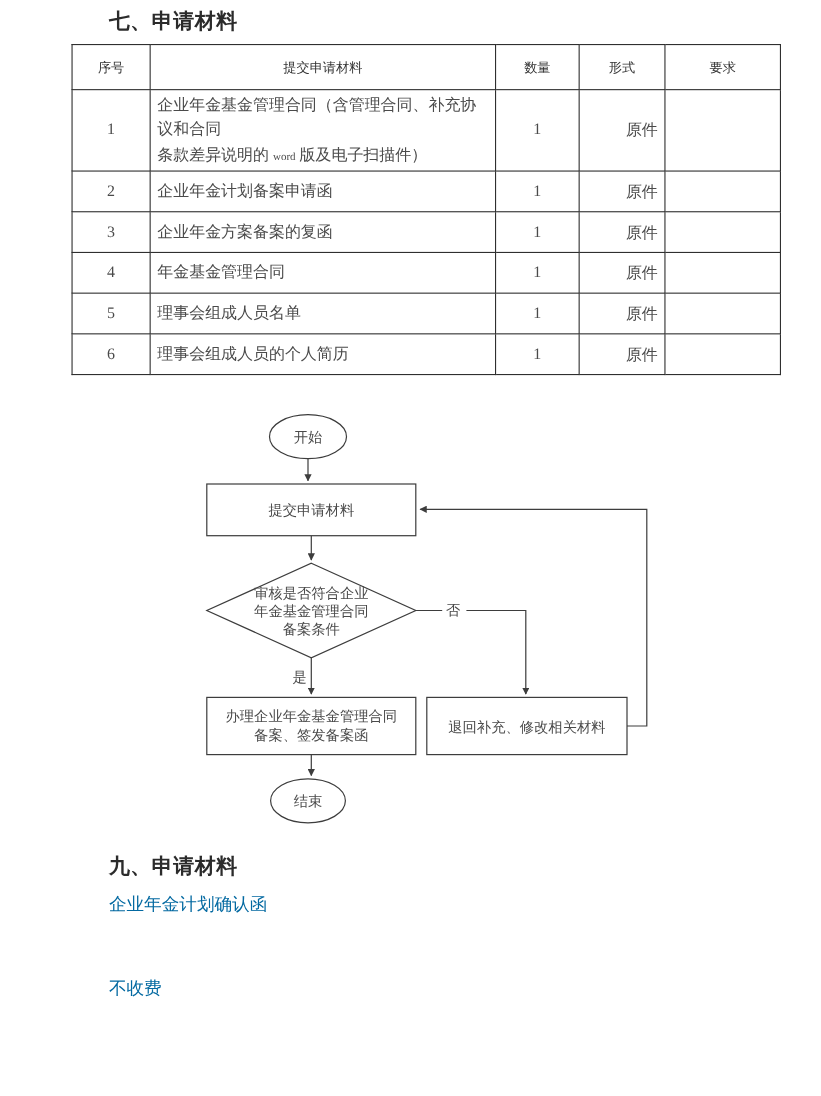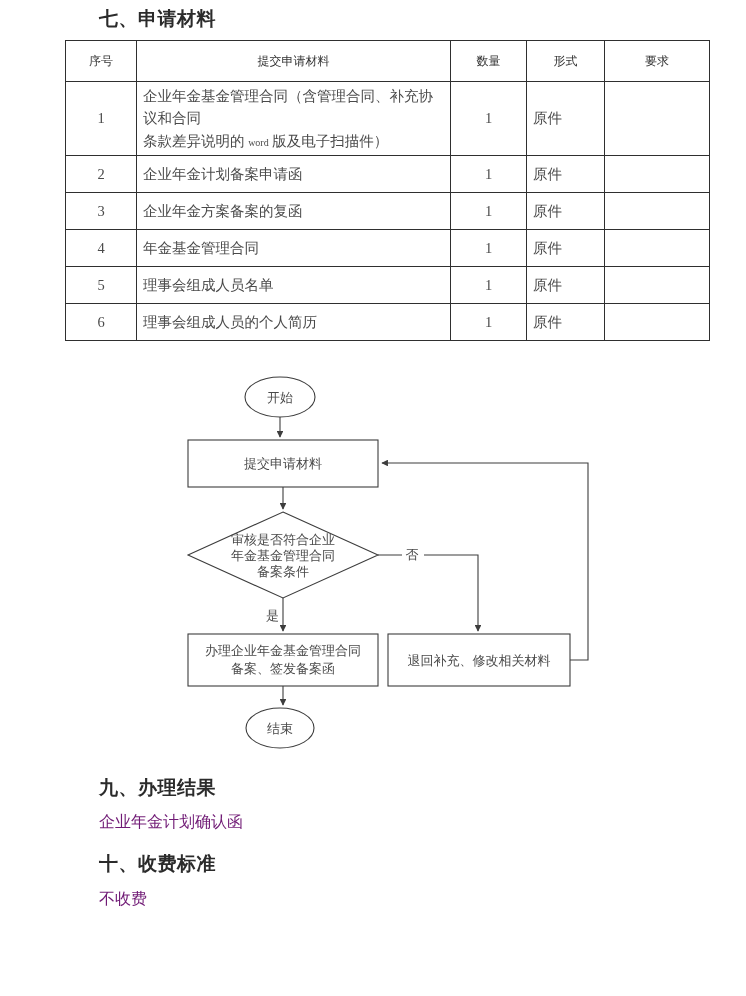--- a/index.html
+++ b/index.html
@@ -27,21 +27,21 @@
     font-size: 19px;
     letter-spacing: 0.5px;
     color: #2b2b2b;
     white-space: nowrap;
   }
   .body-line {
     position: absolute;
     left: 99px;
     font-family: "Liberation Serif", "DejaVu Serif", serif;
     font-size: 16px;
-    color: #701a75;
+    color: #0369a1;
     white-space: nowrap;
   }
 
   #h-materials { top: 6px; }
   #h-process   { top: 323px; }
   #h-result    { top: 775px; }
   #p-result    { top: 812px; }
   #h-fee       { top: 851px; }
   #p-fee       { top: 889px; }
   #h-subject   { top: 928px; }
@@ -67,21 +67,21 @@
   .mat-table th {
     font-weight: normal;
     text-align: center;
     height: 34px;
     font-size: 12px;
     color: #333;
   }
   .mat-table td.c-idx   { text-align: center; width: 58px; }
   .mat-table td.c-name  { text-align: left;   line-height: 1.55; }
   .mat-table td.c-qty   { text-align: center; width: 63px; }
-  .mat-table td.c-form  { text-align: left; width: 65px; }
+  .mat-table td.c-form  { text-align: right; width: 65px; }
   .mat-table td.c-req   { text-align: center; width: 92px; }
   .mat-table tr.r-tall td { height: 47px; }
   .mat-table tr.r-norm td { height: 30px; }
   .mat-table .latin {
     font-family: "Liberation Serif", "DejaVu Serif", serif;
     font-size: 10px;
   }
 
   
   .flow {
@@ -217,20 +217,19 @@
 
       <line class="conn" x1="283" y1="331" x2="283" y2="350" marker-end="url(#arrow)"></line>
 
       <ellipse class="shape" cx="280" cy="373" rx="34" ry="20"></ellipse>
       <text class="node-text" x="280" y="378" text-anchor="middle">结束</text>
 
       <path class="conn" d="M 570 305 L 588 305 L 588 108 L 382 108" marker-end="url(#arrow)"></path>
     </svg>
   </div>
 
-  <div class="heading" id="h-result">九、办理结果</div>
+  <div class="heading" id="h-result">九、申请材料</div>
   <div class="body-line" id="p-result">企业年金计划确认函</div>
 
-  <div class="heading" id="h-fee">十、收费标准</div>
   <div class="body-line" id="p-fee">不收费</div>
 
 
 </div>
 
 </body></html>

